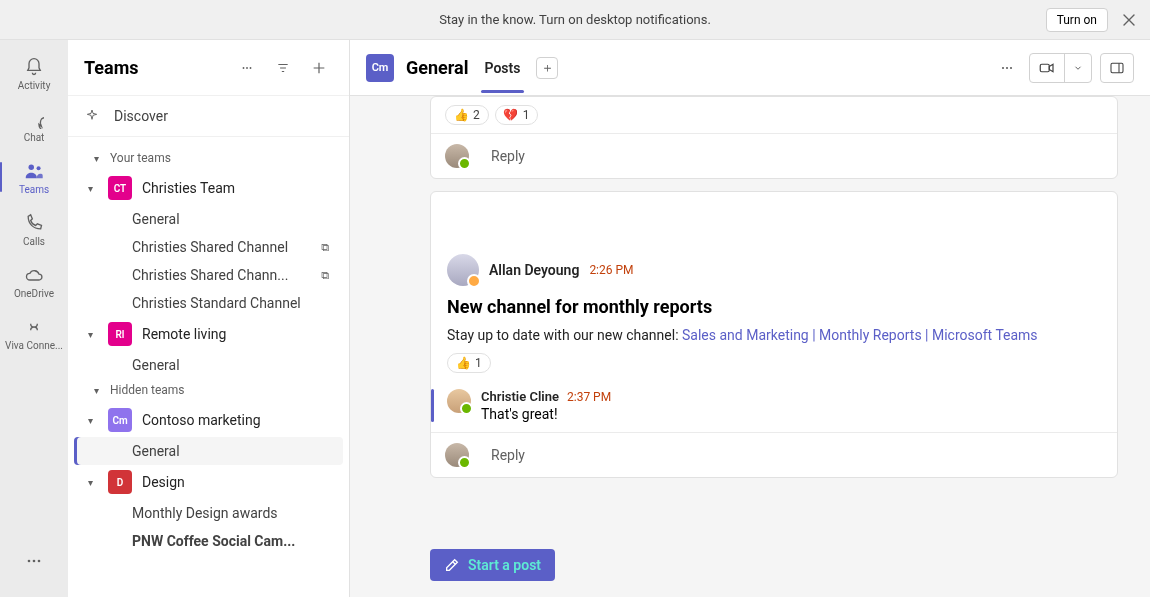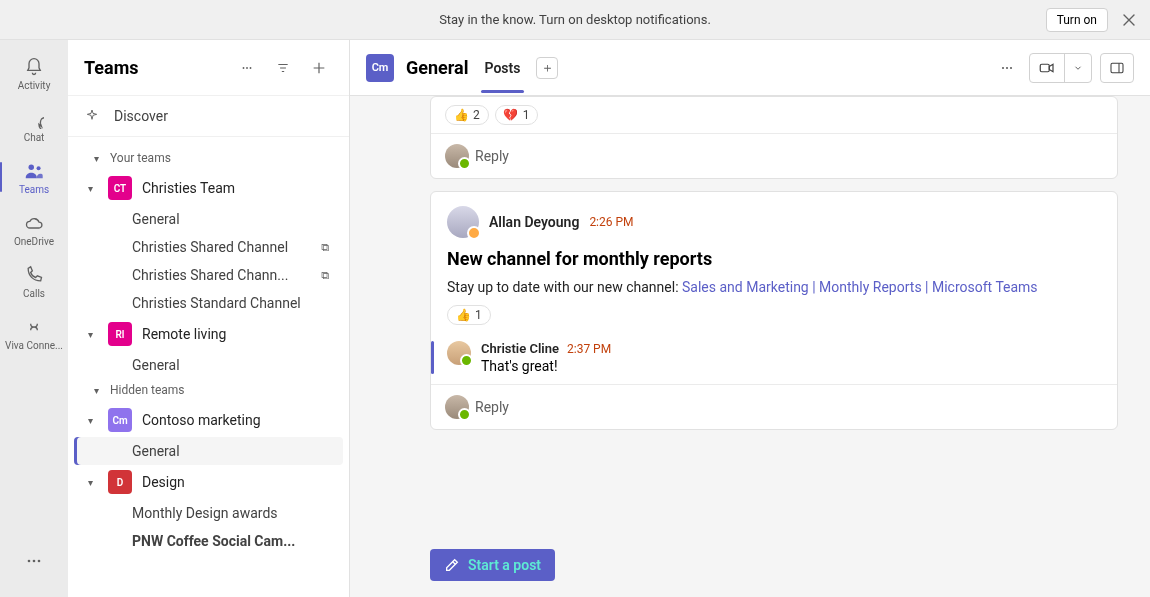--- a/index.html
+++ b/index.html
@@ -48,28 +48,28 @@
 .mh-right { margin-left:auto; display:flex; align-items:center; gap:8px;}
 .mh-btn { border:1px solid #d1d1d1; background:#fff; border-radius:4px; height:30px; display:flex; align-items:center; cursor:pointer;}
 .mh-btn-part { padding:0 8px; display:flex; align-items:center; height:100%;}
 .mh-btn-divider { width:1px; background:#d1d1d1; height:100%;}
 
 .feed { flex:1; overflow-y:auto; padding: 0 32px 16px 80px; }
 .post { background:#fff; border:1px solid #e1e1e1; border-radius:6px; margin-bottom:12px; overflow:hidden;}
 .post-partial-top { padding:8px 14px; border-bottom:1px solid #ebebeb;}
 .reactions { display:flex; gap:6px;}
 .reaction { border:1px solid #e1e1e1; border-radius:14px; padding:2px 8px; display:flex; align-items:center; gap:4px; font-size:12px; color:#424242; cursor:pointer;}
-.reply-row { display:flex; align-items:center; gap:6px; padding:10px 14px; cursor:pointer;}
+.reply-row { display:flex; align-items:center; gap:22px; padding:10px 14px; cursor:pointer;}
 .reply-label { font-size:14px; color:#616161;}
 .avatar-sm { width:24px; height:24px; border-radius:50%; background:#888; position:relative; overflow:visible;}
 .avatar-sm::after { content:""; position:absolute; right:-2px; bottom:-2px; width:9px; height:9px; border-radius:50%; background:#6bb700; border:2px solid #fff;}
 .avatar-md { width:32px; height:32px; border-radius:50%; background:#888; position:relative;}
 .avatar-md::after { content:""; position:absolute; right:-2px; bottom:-2px; width:10px; height:10px; border-radius:50%; background:#ffaa44; border:2px solid #fff;}
 .post-body { padding:14px 16px 10px;}
-.post-head { display:flex; align-items:center; gap:10px; margin-bottom:10px;}
+.post-head { display:flex; align-items:center; gap:10px; margin-bottom:10px;margin-top:48px;}
 .post-author { font-size:14px; font-weight:600; color:#242424;}
 .post-time { font-size:12px; color:#c2410c;}
 .post-title { font-size:18px; font-weight:700; margin-bottom:10px;}
 .post-text { font-size:14px; color:#242424;}
 .post-link { color:#5b5fc7; text-decoration:none;}
 .post-react-row { padding:0 16px 10px;}
 .thread-reply { padding:6px 16px 10px; display:flex; gap:10px; position:relative;}
 .thread-reply::before { content:""; position:absolute; left:0; top:6px; bottom:10px; width:3px; background:#5b5fc7; border-radius:2px;}
 .tr-body { display:flex; flex-direction:column; gap:2px;}
 .tr-head { display:flex; gap:8px; align-items:center;}
@@ -122,32 +122,32 @@
             <circle cx="17" cy="9" r="2.2"></circle>
             <path d="M3 19c0-3 3-5 6-5s6 2 6 5v1H3z"></path>
             <path d="M15 19c0-2 1.5-4 4-4s2.5 1 2.5 4v1H15z" opacity="0.85"></path>
           </svg>
         </span>
       <span class="rail-label">Teams</span>
     </div>
     <div class="rail-item">
       <span class="rail-icon">
           <svg width="20" height="20" viewBox="0 0 24 24" fill="none" stroke="#616161" stroke-width="1.6">
+            <path d="M5 4c0 9 6 15 15 15l1-4-5-2-2 2c-3-1-5-3-6-6l2-2-2-5z"></path>
+          </svg>
+        </span>
+      <span class="rail-label">Calls</span>
+    </div>
+    <div class="rail-item">
+      <span class="rail-icon">
+          <svg width="20" height="20" viewBox="0 0 24 24" fill="none" stroke="#616161" stroke-width="1.6">
             <path d="M7 18a4 4 0 010-8 6 6 0 0111 1 3.5 3.5 0 010 7z"></path>
           </svg>
         </span>
       <span class="rail-label">OneDrive</span>
-    </div>
-    <div class="rail-item">
-      <span class="rail-icon">
-          <svg width="20" height="20" viewBox="0 0 24 24" fill="none" stroke="#616161" stroke-width="1.6">
-            <path d="M5 4c0 9 6 15 15 15l1-4-5-2-2 2c-3-1-5-3-6-6l2-2-2-5z"></path>
-          </svg>
-        </span>
-      <span class="rail-label">Calls</span>
     </div>
     <div class="rail-item">
       <span class="rail-icon">
           <svg width="20" height="20" viewBox="0 0 24 24" fill="none" stroke="#616161" stroke-width="1.6">
             <path d="M8 8a4 4 0 108 0M8 16a4 4 0 018 0"></path>
           </svg>
         </span>
       <span class="rail-label">Viva Conne...</span>
     </div>
     <div class="rail-bottom">

